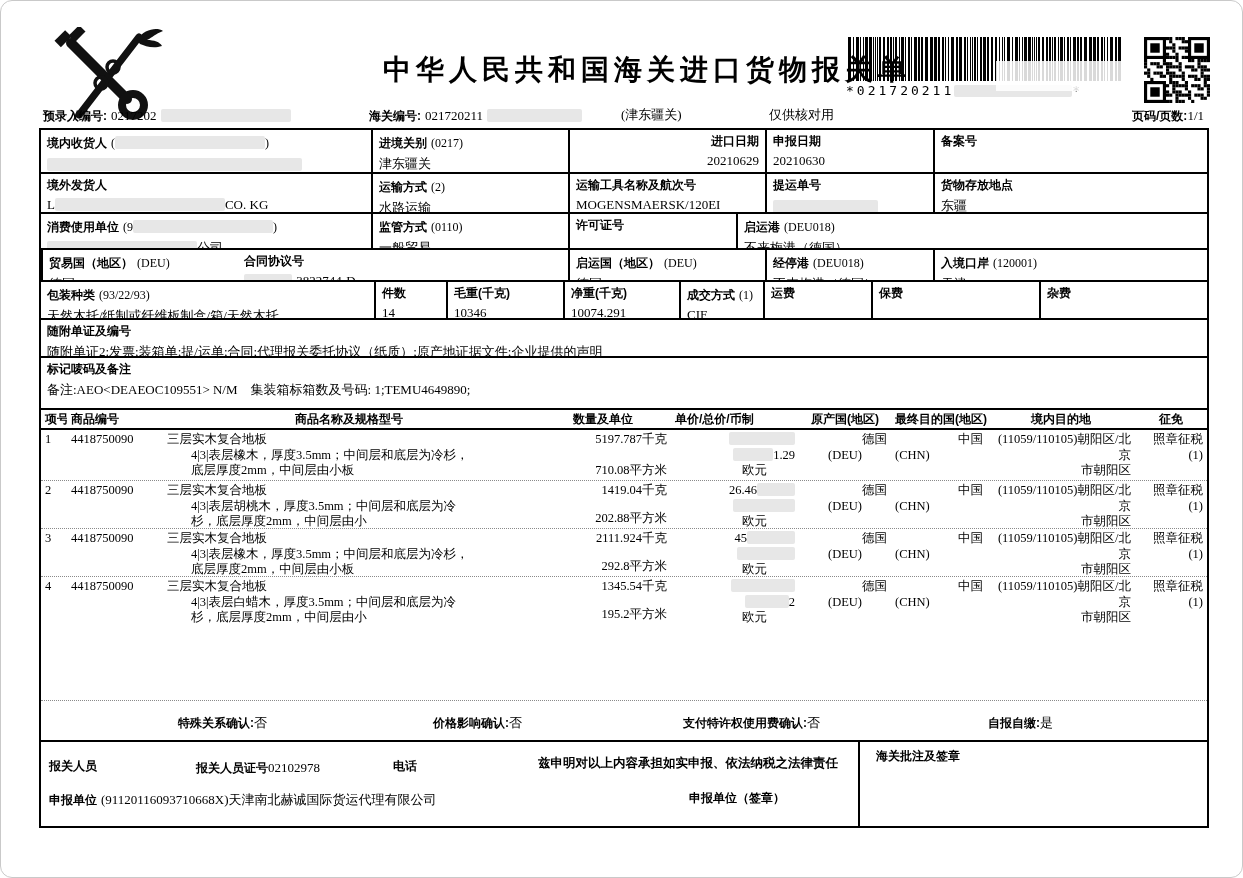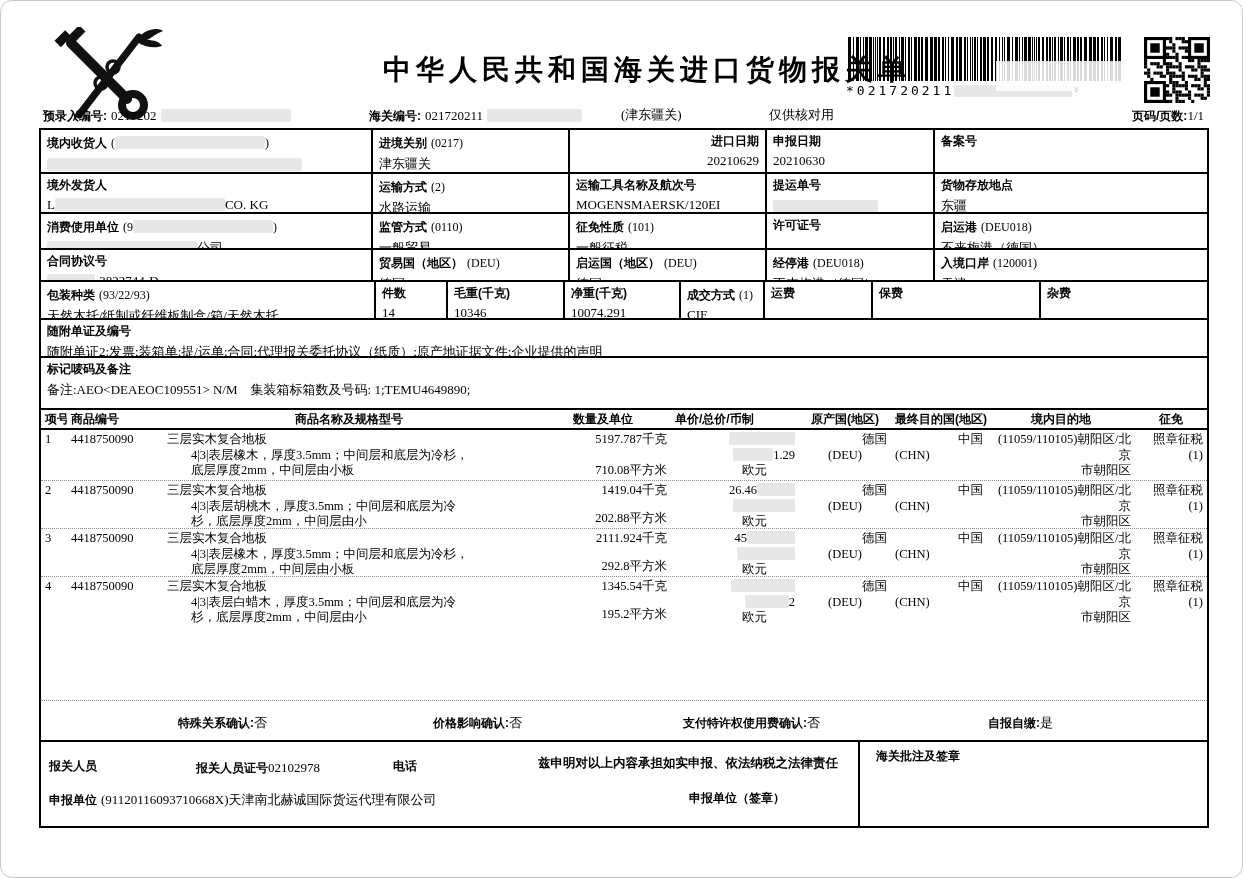--- a/index.html
+++ b/index.html
@@ -385,41 +385,37 @@
     <div class="frow bt" style="height:36px;">
       <div class="fc" style="width:330px;">
         <div><span class="lblb">消费使用单位</span>
           <span class="codef">(9</span><span class="red" style="width:140px;"></span><span class="codef">)</span></div>
         <div class="val vline"><span class="red" style="width:150px;"></span><span>公司</span></div>
       </div>
       <div class="fc bl" style="width:197px;">
         <div><span class="lblb">监管方式</span> <span class="codef">(0110)</span></div>
         <div class="val vline">一般贸易</div>
       </div>
-      <div class="fc bl" style="width:197px;">
-        <div><span class="lblb">征免性质</span> <span class="codef">(101)</span></div>
-        <div class="val vline">一般征税</div>
-      </div>
       <div class="fc bl" style="width:168px;">
         <div class="lblb">许可证号</div>
       </div>
       <div class="fc bl" style="width:274px;">
         <div><span class="lblb">启运港</span> <span class="codef">(DEU018)</span></div>
         <div class="val vline">不来梅港（德国）</div>
       </div>
     </div>
 
     <div class="frow bt" style="height:32px;">
+      <div class="fc bl" style="width:197px;">
+        <div><span class="lblb">贸易国（地区）</span> <span class="codef">(DEU)</span></div>
+        <div class="val vline">德国</div>
+      </div>
       <div class="fc" style="width:330px;">
         <div class="lblb">合同协议号</div>
         <div class="val vline"><span class="red" style="width:48px;"></span><span>-3822744-D</span></div>
-      </div>
-      <div class="fc bl" style="width:197px;">
-        <div><span class="lblb">贸易国（地区）</span> <span class="codef">(DEU)</span></div>
-        <div class="val vline">德国</div>
       </div>
       <div class="fc bl" style="width:197px;">
         <div><span class="lblb">启运国（地区）</span> <span class="codef">(DEU)</span></div>
         <div class="val vline">德国</div>
       </div>
       <div class="fc bl" style="width:168px;">
         <div><span class="lblb">经停港</span> <span class="codef">(DEU018)</span></div>
         <div class="val vline">不来梅港（德国）</div>
       </div>
       <div class="fc bl" style="width:274px;">

